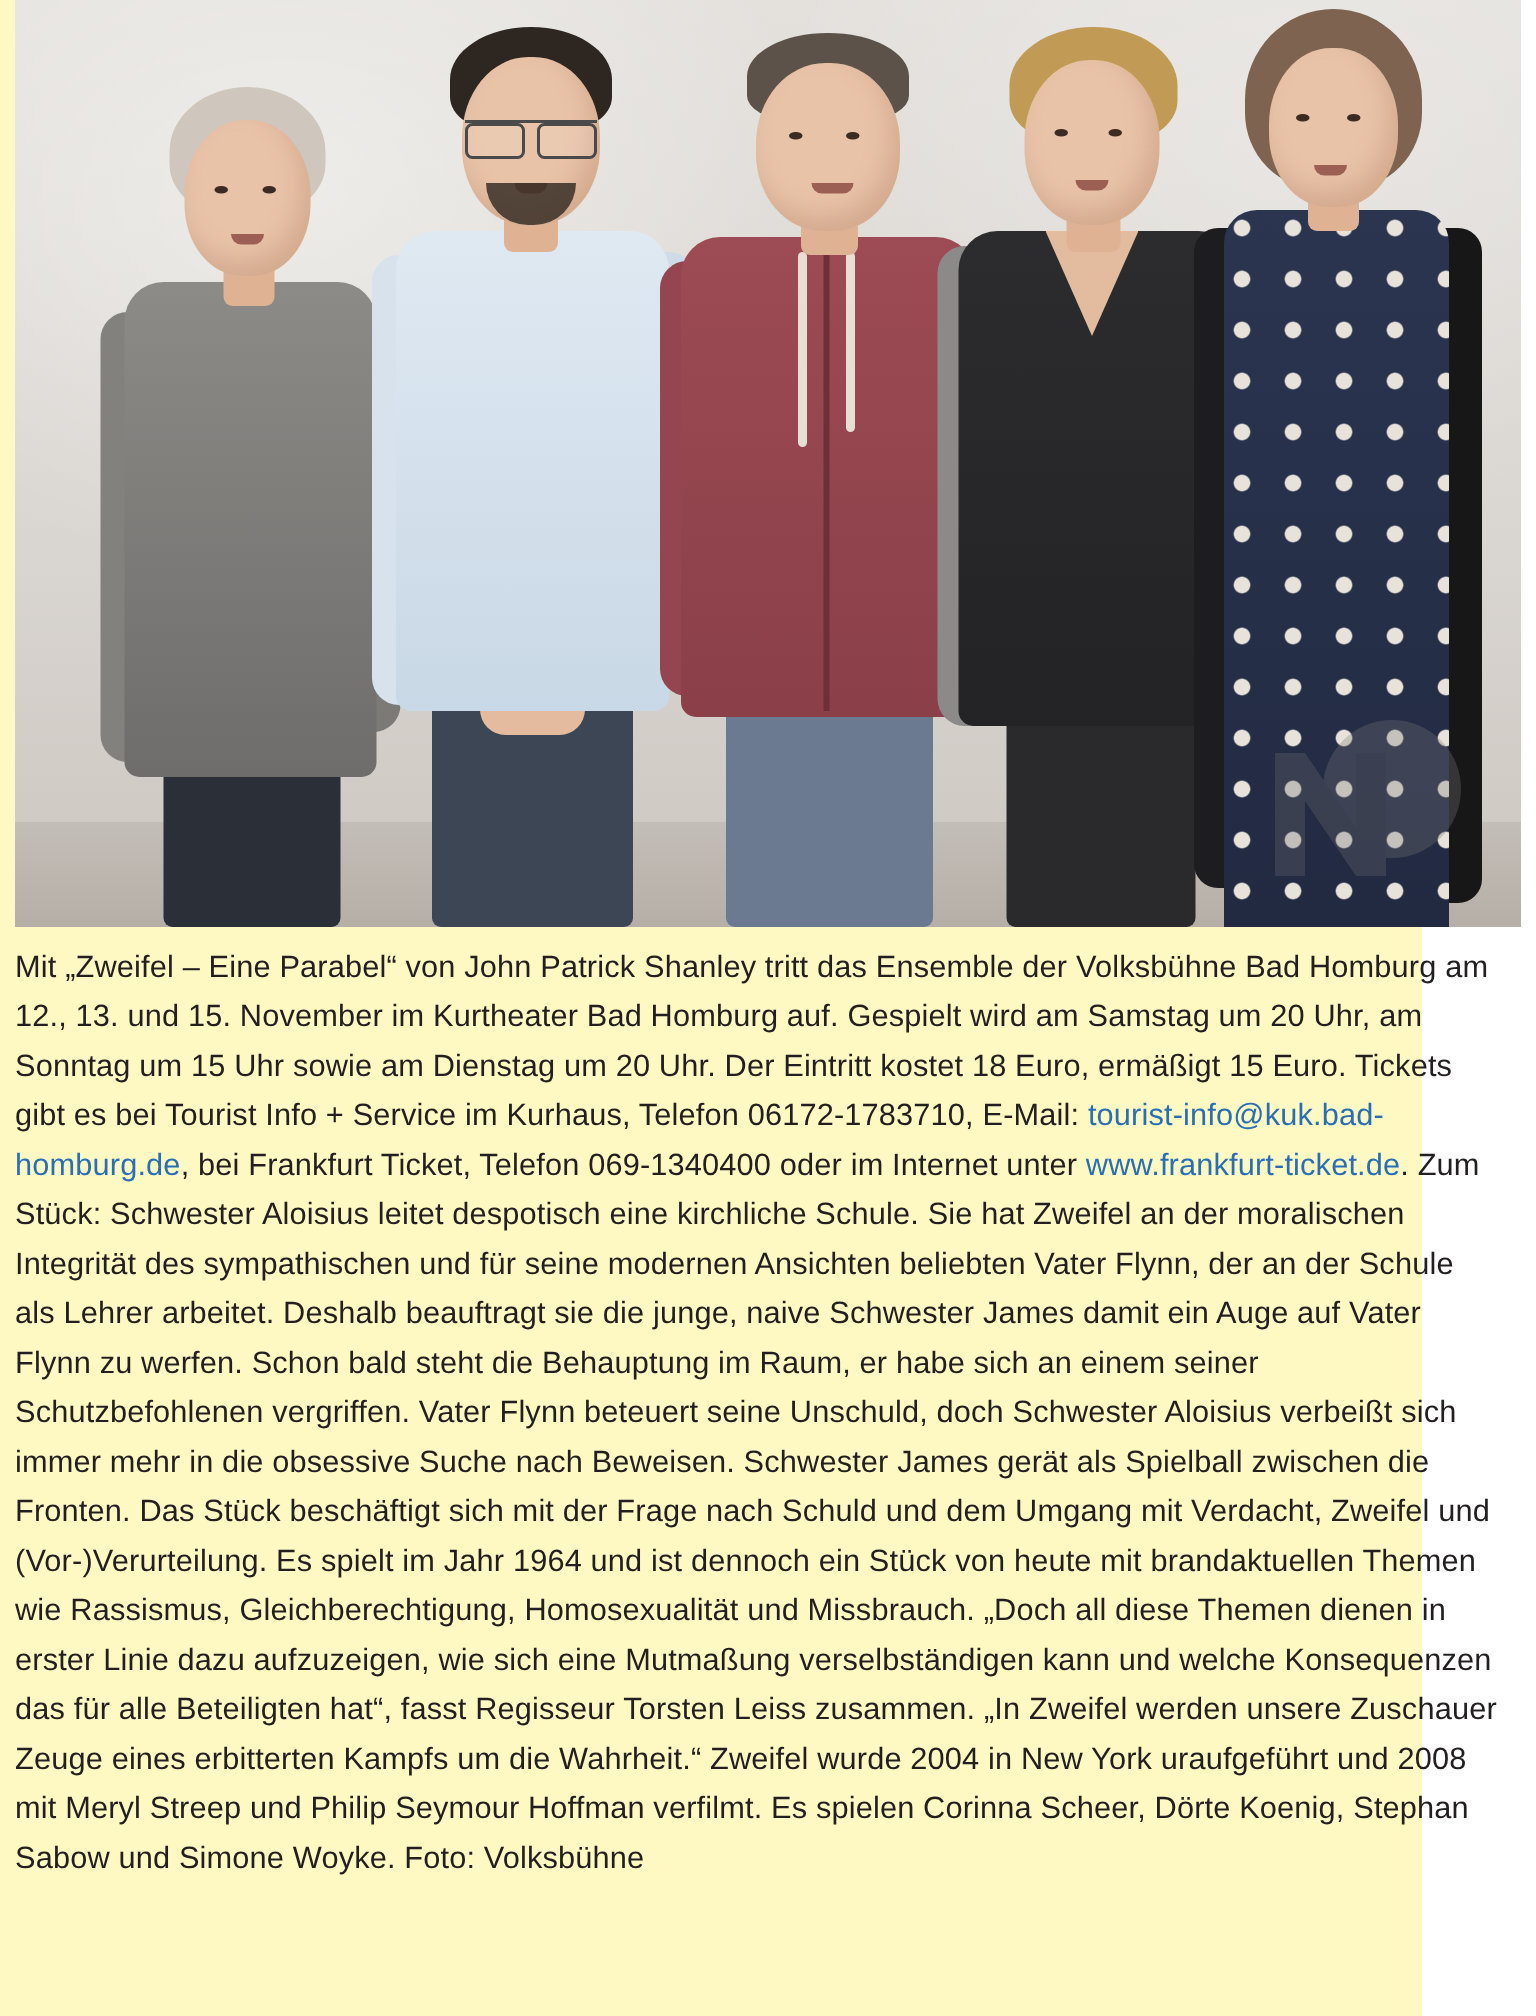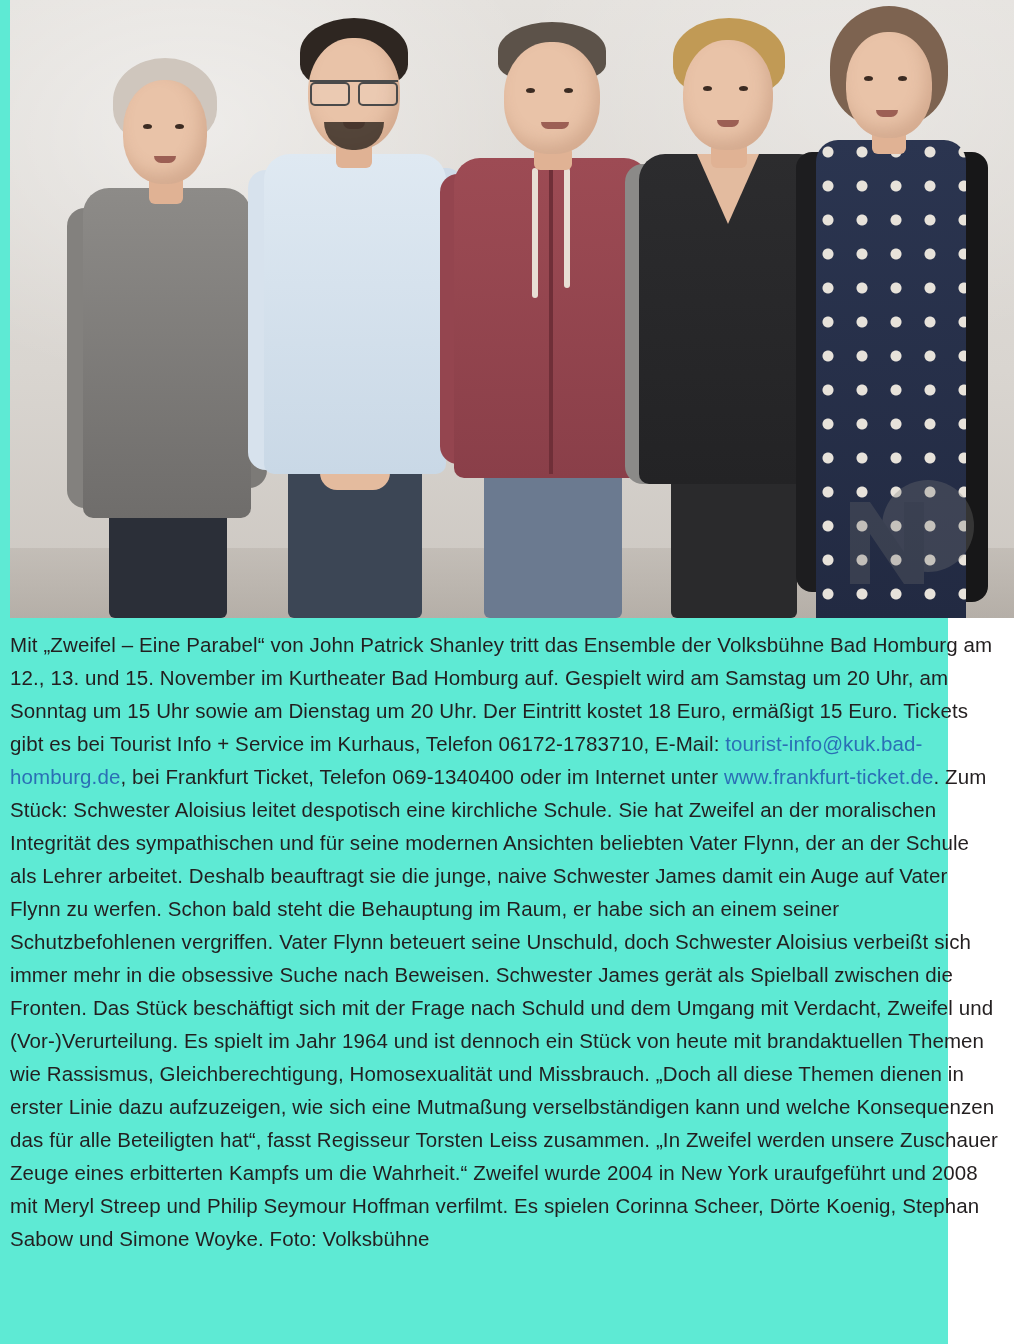--- a/index.html
+++ b/index.html
@@ -11,21 +11,21 @@
     width: 1024px;
     height: 1344px;
     font-family: "Liberation Sans", sans-serif;
     color: #231f20;
     overflow: hidden;
   }
   .page {
     width: 948px;
     height: 1344px;
     position: relative;
-    background: #5eead4;
+    background: #fef9c3;
   }
 
   
   .photo {
     position: relative;
     width: 1004px;
     height: 618px;
     margin: 0 10px 0 10px;
     overflow: hidden;
     background: linear-gradient(180deg, #dfdcd8 0%, #d6d2cd 45%, #cfcac4 100%);

